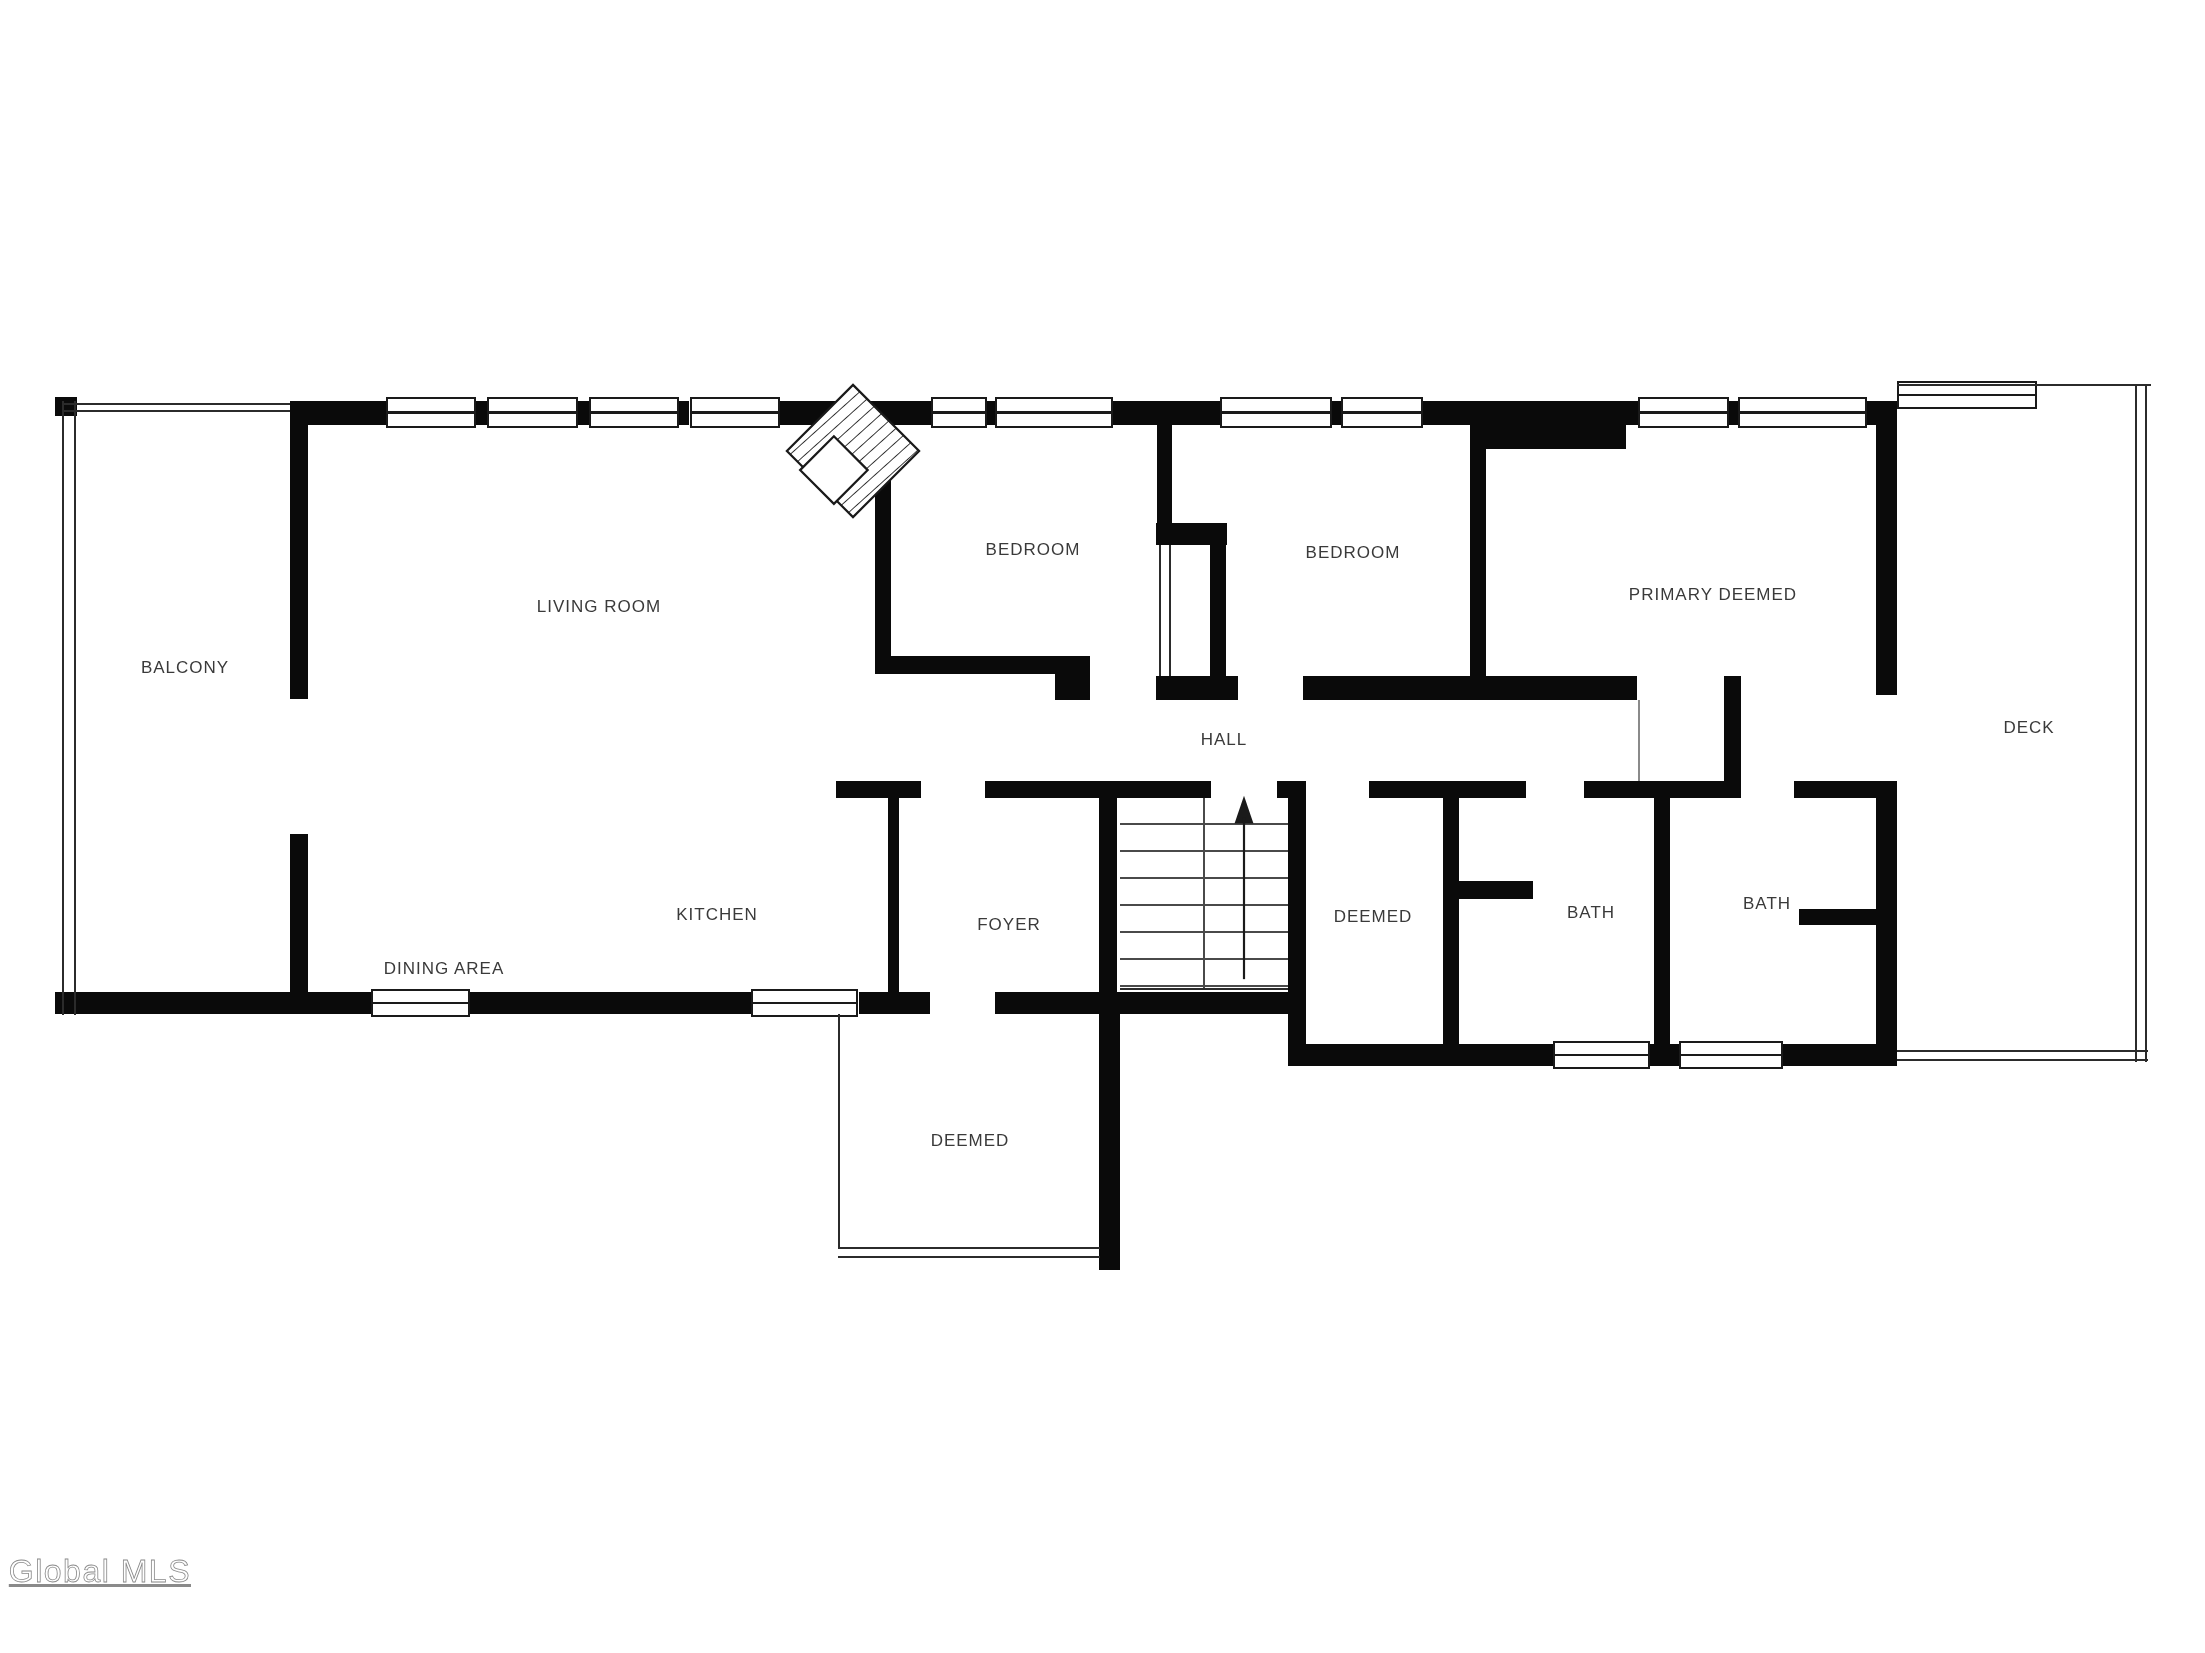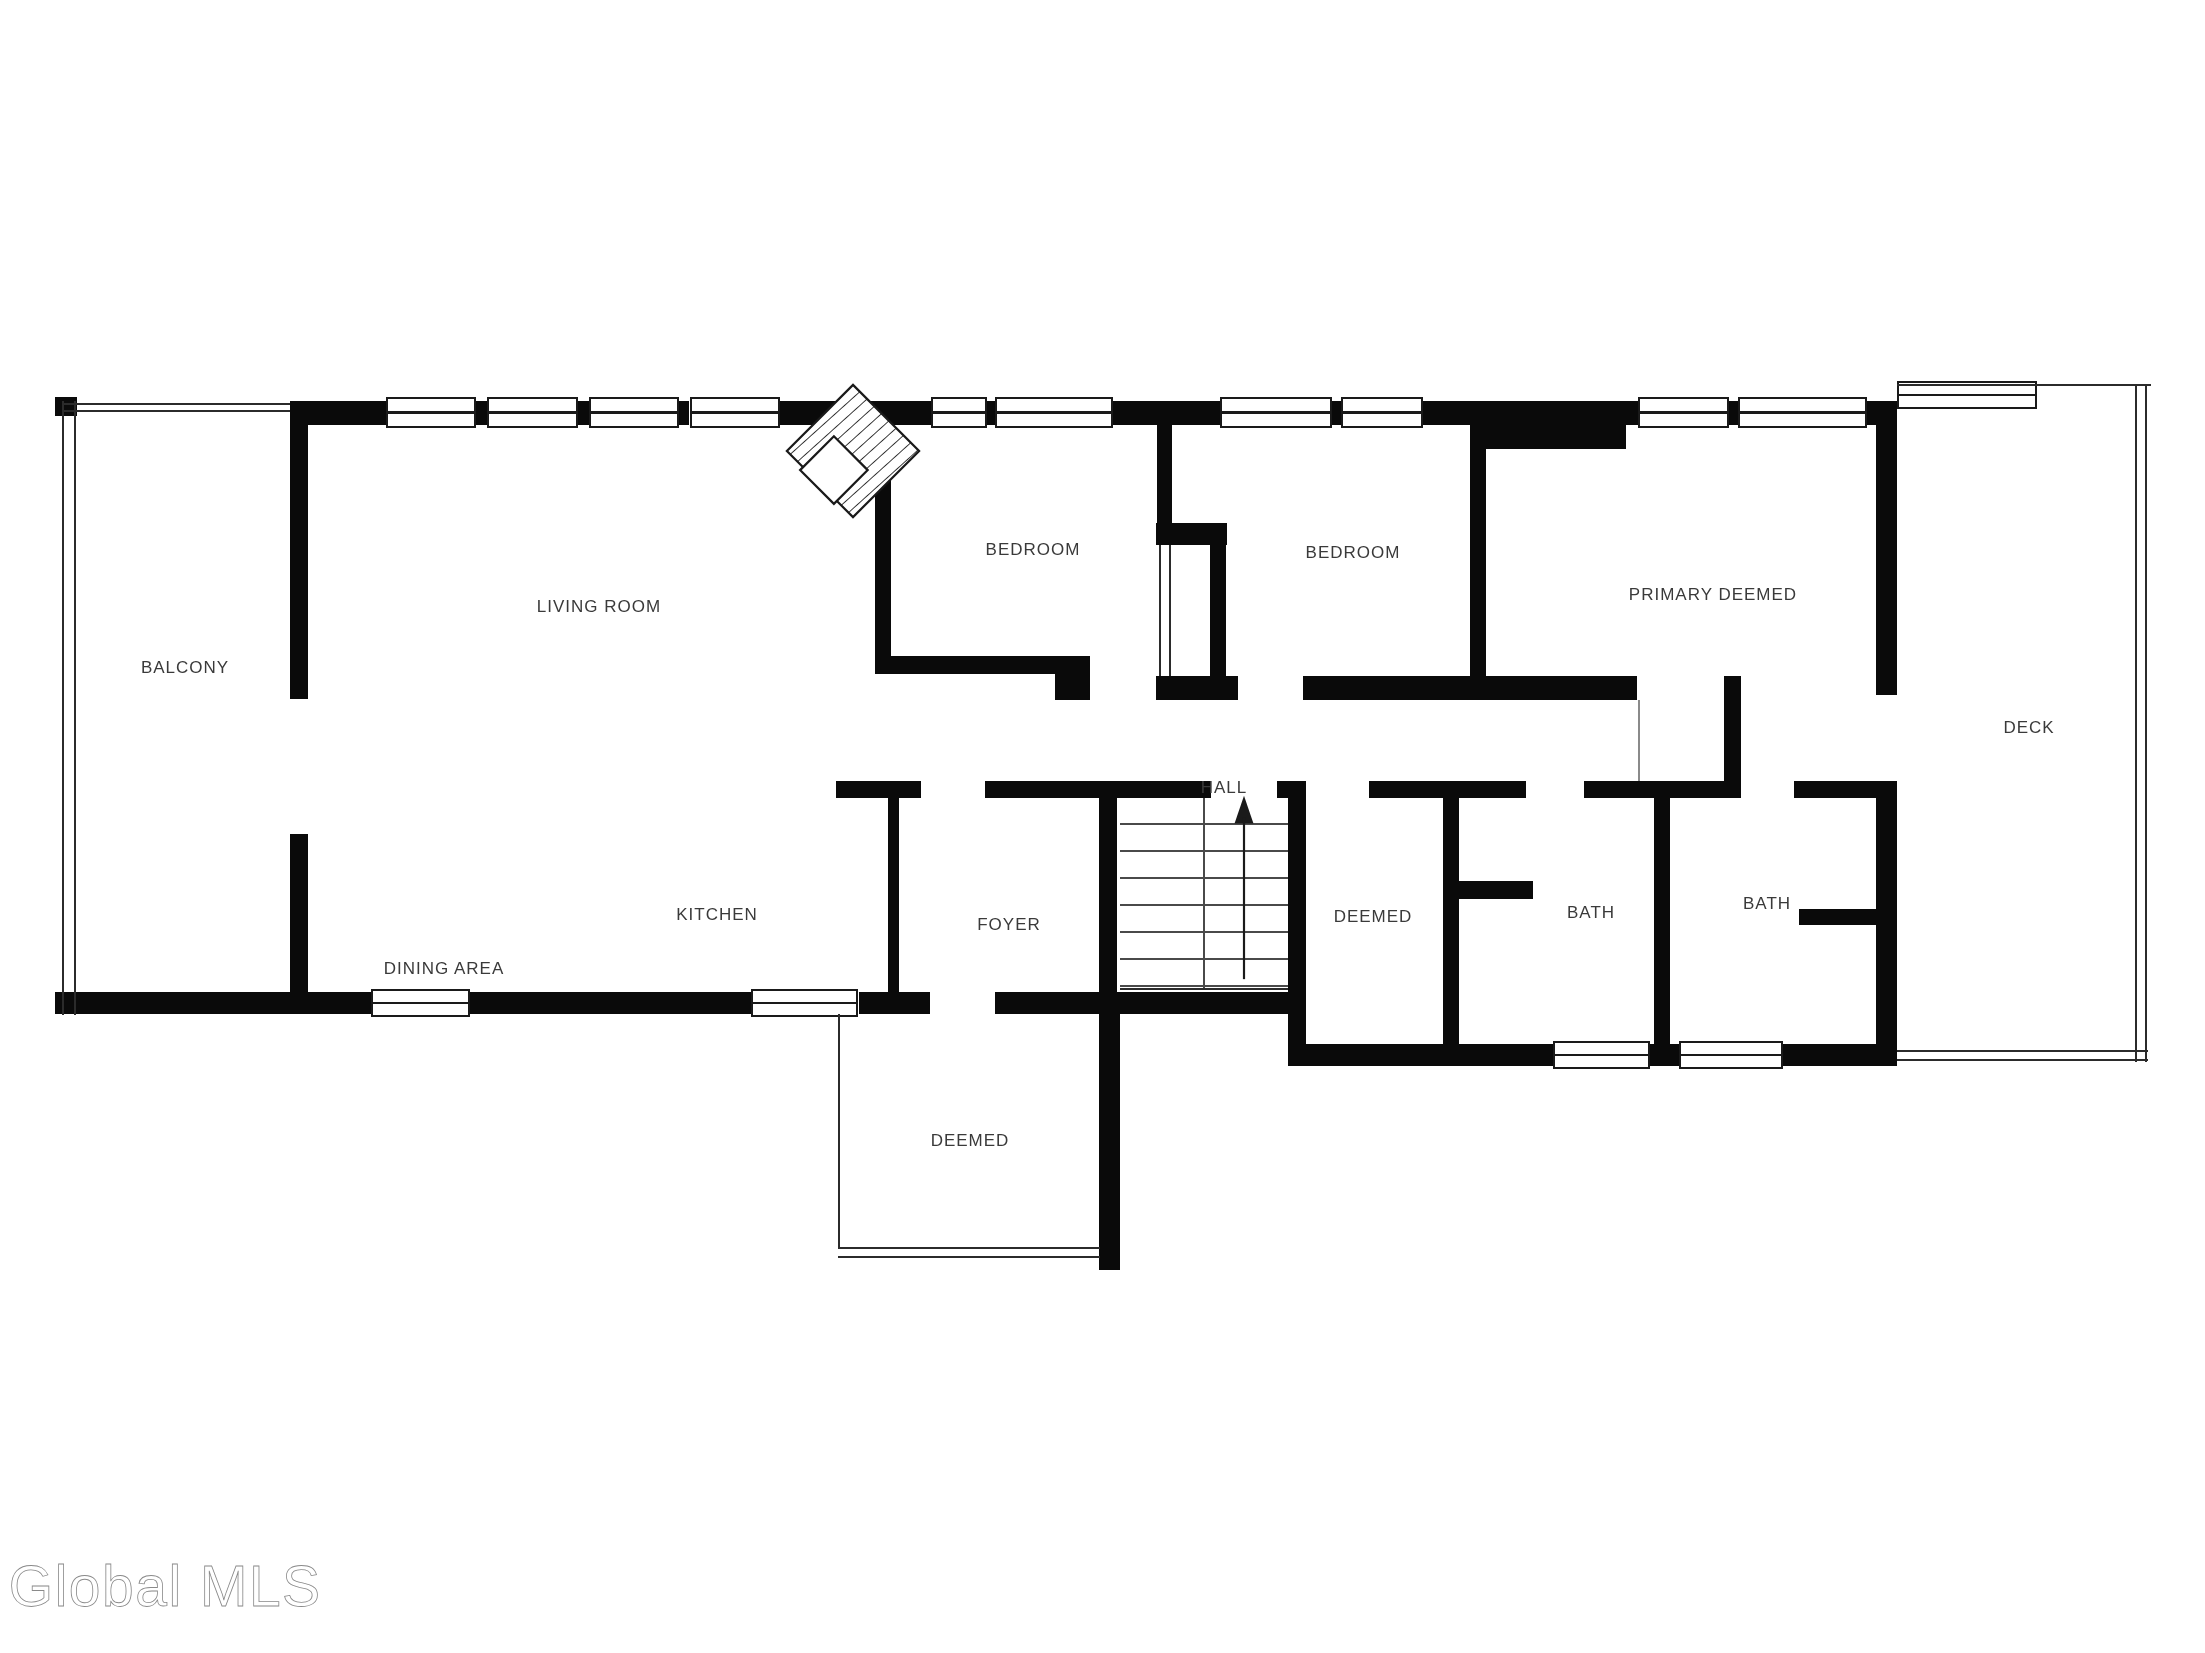--- a/index.html
+++ b/index.html
@@ -14,21 +14,21 @@
         border:2.2px solid #1a1a1a;box-sizing:border-box;}
   
   .lbl{position:absolute;transform:translate(-50%,-50%);font-size:17px;line-height:1.2;
        letter-spacing:1px;color:#3a3a3a;white-space:nowrap;}
   
   .stairs{position:absolute;left:1120px;top:798px;width:168px;height:193px;
           background:repeating-linear-gradient(to bottom,transparent 0 25px,#4a4a4a 25px 27px);}
   .stair-divider{position:absolute;left:1203px;top:798px;width:2.2px;height:190px;background:#4a4a4a;}
   .icon{position:absolute;}
   
-  .logo{position:absolute;left:8.8px;top:1553px;font-size:57px;letter-spacing:1.5px;color:#9a9a9a;}
+  .logo{position:absolute;left:8.8px;top:1553px;font-size:32px;letter-spacing:1.5px;color:#9a9a9a;text-decoration:underline;}
   @supports (-webkit-text-stroke: 1px black){
     .logo{color:transparent;-webkit-text-stroke:0.8px #8a8a8a;}
   }
   
   .disclaimer{position:absolute;left:50%;top:1589px;transform:translateX(-50%);
               font-size:17px;letter-spacing:0.7px;color:#9b9b9b;white-space:nowrap;}
 </style>
 </head>
 <body>
 
@@ -149,21 +149,21 @@
     <polygon points="98,8 188,98 98,188 8,98" fill="url(#hatch)" stroke="#1a1a1a" stroke-width="3"></polygon>
     <polygon points="72,78 118,124 72,170 26,124" fill="#ffffff" stroke="#1a1a1a" stroke-width="3"></polygon>
   </svg>
 
   <span class="lbl" style="left:185px;top:668px">BALCONY</span>
   <span class="lbl" style="left:599px;top:607px">LIVING ROOM</span>
   <span class="lbl" style="left:1033px;top:550px">BEDROOM</span>
   <span class="lbl" style="left:1353px;top:553px">BEDROOM</span>
   <span class="lbl" style="left:1713px;top:595px">PRIMARY DEEMED</span>
   <span class="lbl" style="left:2029px;top:728px">DECK</span>
-  <span class="lbl" style="left:1224px;top:788px">HALL</span>
+  <span class="lbl" style="left:1224px;top:740px">HALL</span>
   <span class="lbl" style="left:444px;top:969px">DINING AREA</span>
   <span class="lbl" style="left:717px;top:915px">KITCHEN</span>
   <span class="lbl" style="left:1009px;top:925px">FOYER</span>
   <span class="lbl" style="left:1373px;top:917px">DEEMED</span>
   <span class="lbl" style="left:1591px;top:913px">BATH</span>
   <span class="lbl" style="left:1767px;top:904px">BATH</span>
   <span class="lbl" style="left:970px;top:1141px">DEEMED</span>
 
   <div class="logo">Global MLS</div>
 

